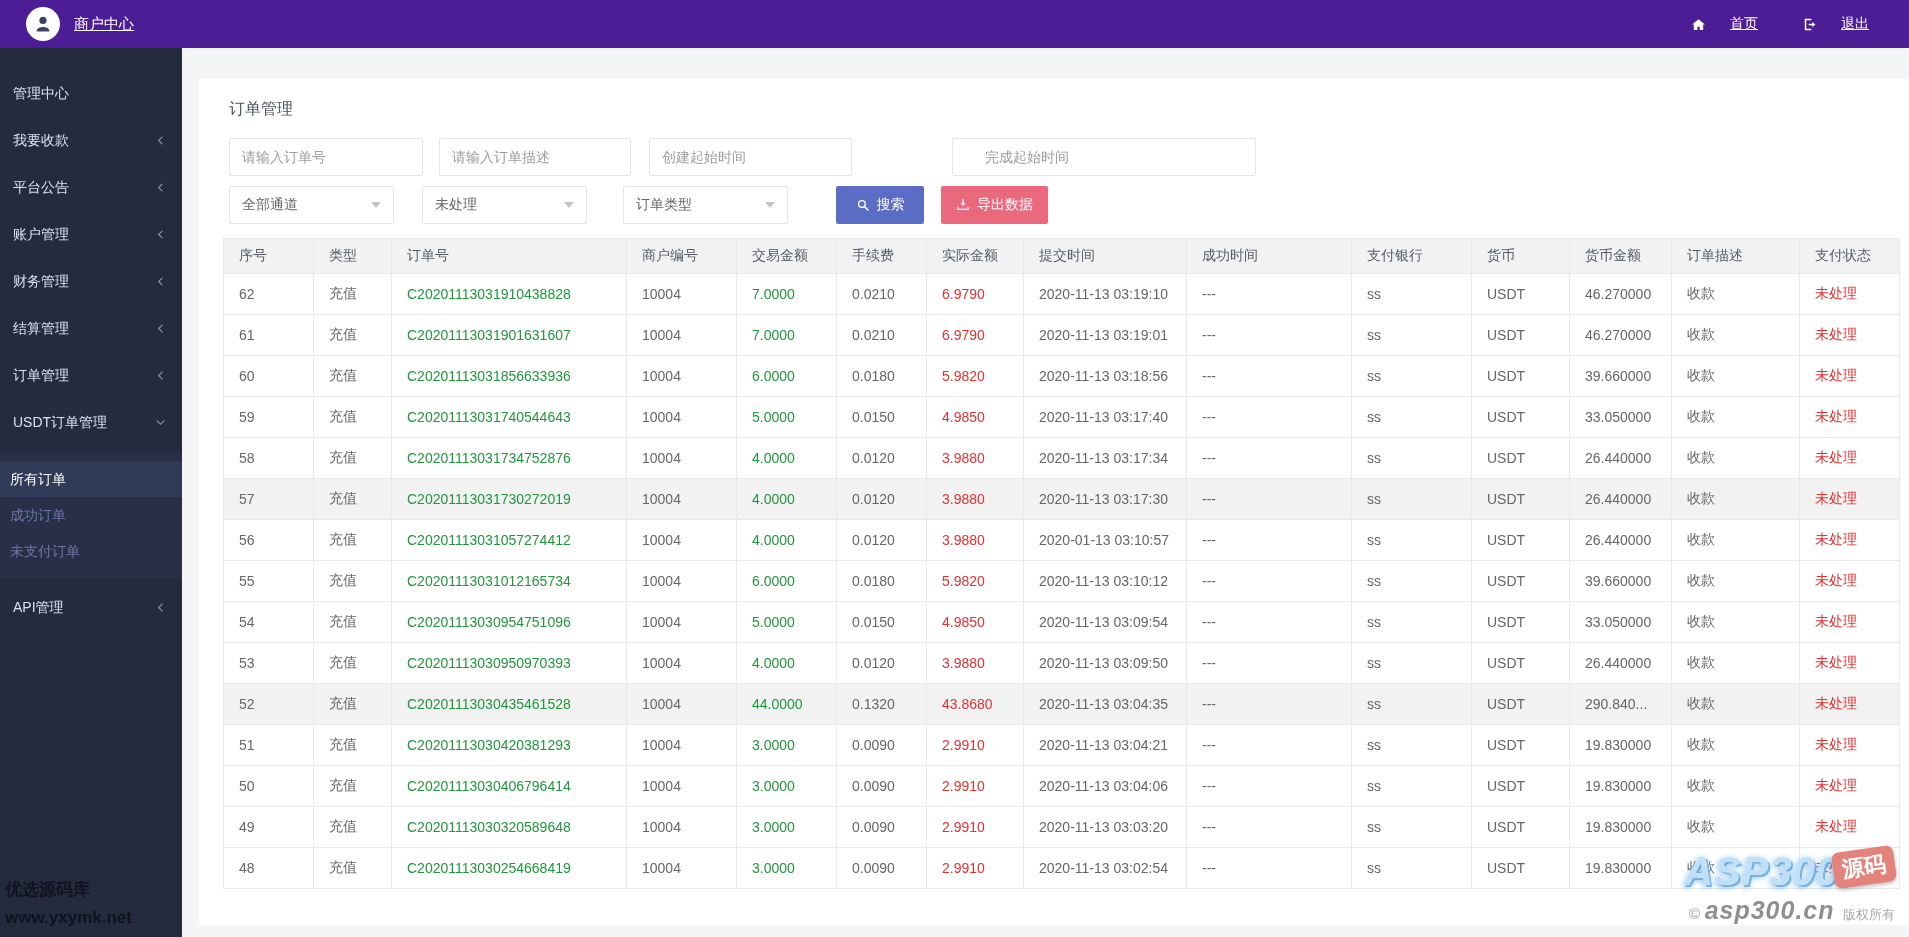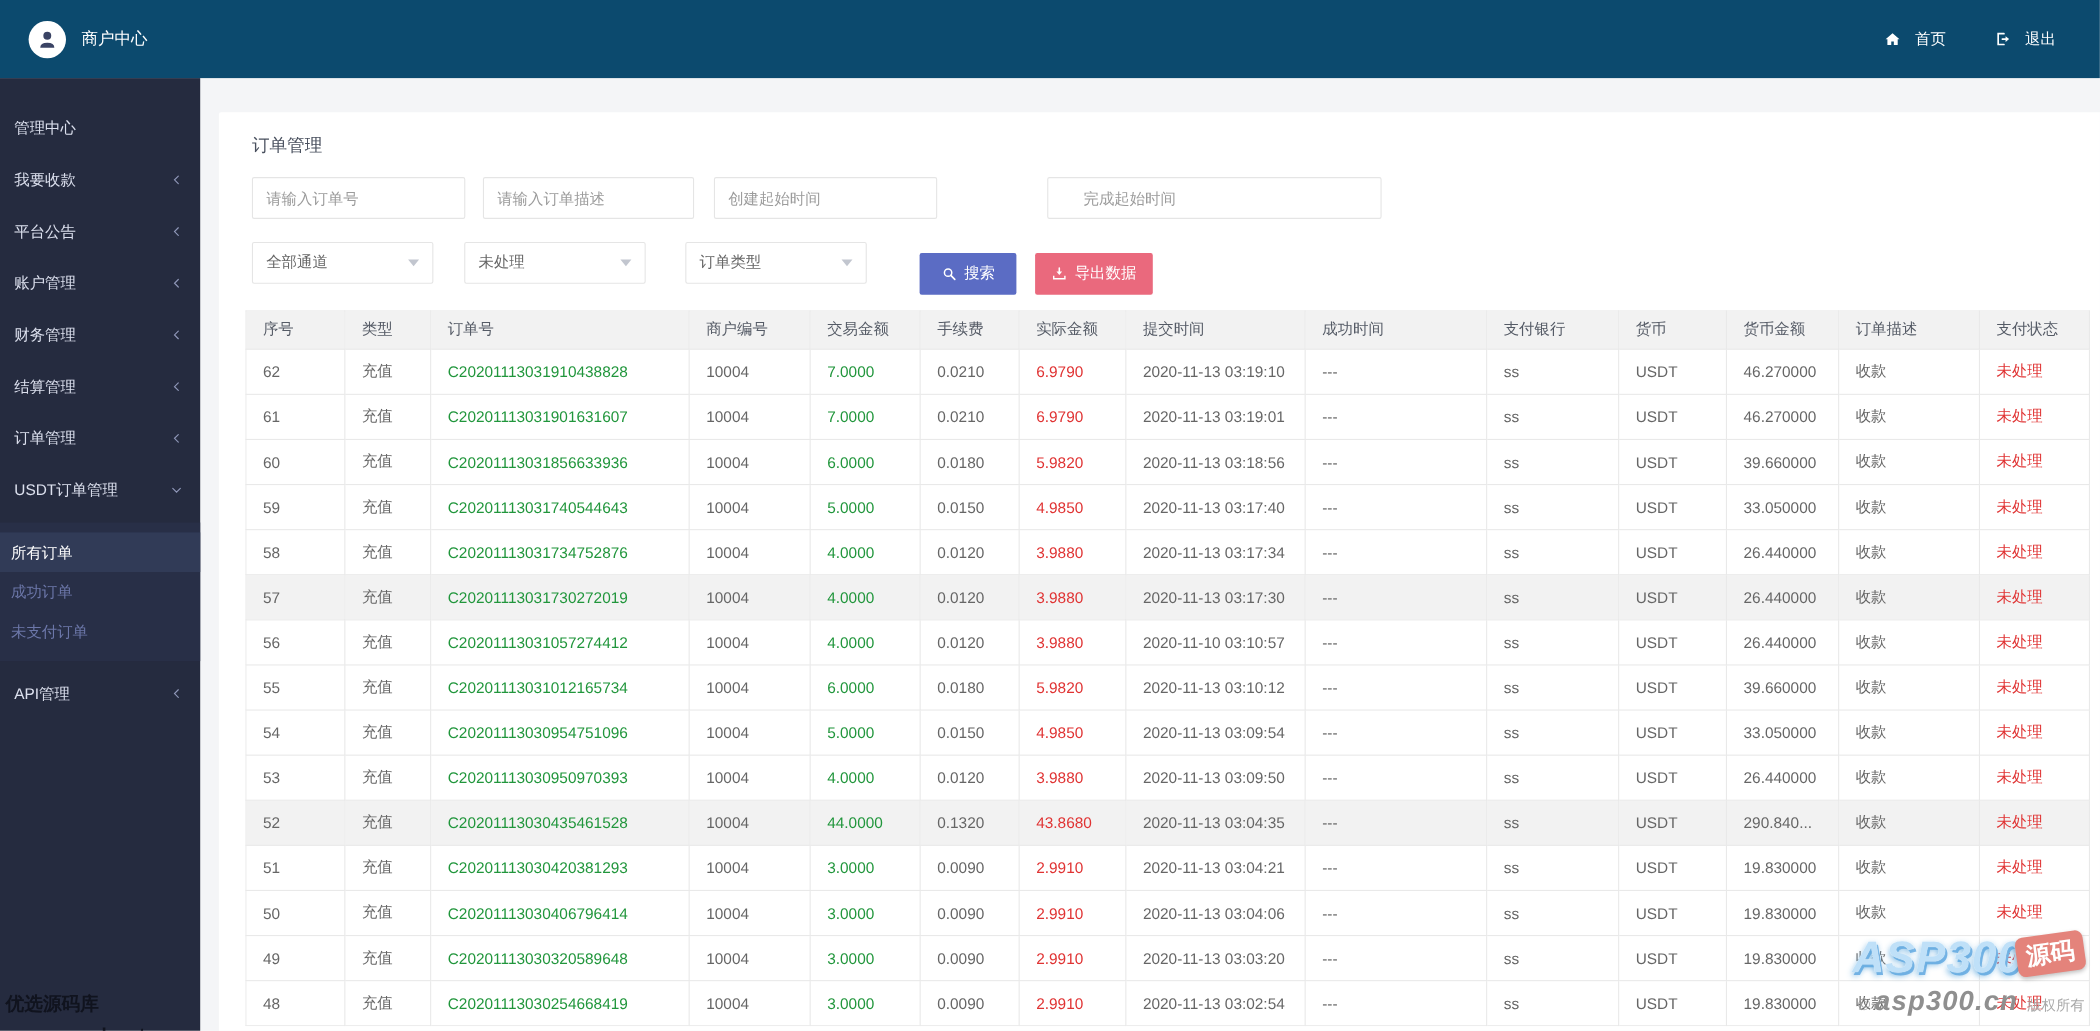--- a/index.html
+++ b/index.html
@@ -1,27 +1,27 @@
 <!DOCTYPE html>
 <html><head>
 <meta charset="utf-8">
 <style>
   * { margin:0; padding:0; box-sizing:border-box; }
   html,body { width:1909px; height:937px; overflow:hidden;
     font-family:"Liberation Sans","DejaVu Sans",sans-serif; background:#F4F5F7; }
 
   
-  .topbar { height:71px; background:#0c4a6e; display:flex; align-items:center;
-    padding:0 40px 0 26px; color:#fff; position:relative; z-index:5; }
+  .topbar { height:48px; background:#4c1d95; display:flex; align-items:center;
+    padding:0 40px 0 26px; color:#fff; position:relative; z-index:5;text-decoration:underline; }
   .brand { display:flex; align-items:center; gap:14px; font-size:15px; }
   .avatar { width:34px; height:34px; border-radius:50%; background:#fff;
     display:inline-flex; align-items:center; justify-content:center; color:#3A4364; flex:none; }
   .avatar svg { width:20px; height:20px; }
   .top-nav { margin-left:auto; display:flex; gap:44px; font-size:14px; }
-  .top-link { display:flex; align-items:center; gap:13px; color:#fff; cursor:pointer; }
+  .top-link { display:flex; align-items:center; gap:24px; color:#fff; cursor:pointer; }
   .top-link svg { width:15px; height:15px; }
 
   
   .layout { display:flex; height:934px;justify-content:center; }
 
   
   .sidebar { width:222px; background:#252B3F; position:relative; flex:none;
     padding-top:22px; }
   .side-item { height:47px; display:flex; align-items:center;
     padding:0 16px 0 23px; color:#DCE0EE; font-size:14px; cursor:pointer; }
@@ -53,21 +53,21 @@
   .w4 { width:304px; margin-left:100px;padding-left:32px; }
   .f-select { width:165px; height:38px; border:1px solid #E5E5E5; border-radius:2px;
     display:flex; align-items:center; padding:0 12px; font-size:14px; color:#666;
     cursor:pointer; background:#fff; }
   .f-select.s2 { margin-left:28px; }
   .f-select.s3 { margin-left:36px; }
   .caret { margin-left:auto; width:0; height:0; border-left:5px solid transparent;
     border-right:5px solid transparent; border-top:6px solid #C2C6CF; }
   .btn { height:38px; border:none; border-radius:2px; color:#fff; font-size:14px;
     display:inline-flex; align-items:center; justify-content:center; gap:7px;
-    cursor:pointer; font-family:inherit; padding:0 15px;margin-top:21px; }
+    cursor:pointer; font-family:inherit; padding:0 15px; }
   .btn svg { width:14px; height:14px; flex:none; }
   .btn.search { background:#5B6CC4; margin-left:48px; width:88px; }
   .btn.export { background:#EA697D; margin-left:17px; }
 
   
   .tbl-wrap { margin-top:14px; overflow:hidden; width:100%; }
   table { border-collapse:collapse; table-layout:fixed; width:1676px; }
   th,td { border:1px solid #E9E9E9; font-weight:normal; text-align:left;
     padding:0 0 0 15px; white-space:nowrap; overflow:hidden; font-size:14px; }
   th { height:35px; background:#F2F2F2; color:#555B66; }
@@ -440,21 +440,21 @@
                 <td class="r">未处理</td>
               </tr>
               <tr>
                 <td>56</td>
                 <td>充值</td>
                 <td class="g">C20201113031057274412</td>
                 <td>10004</td>
                 <td class="g">4.0000</td>
                 <td>0.0120</td>
                 <td class="r">3.9880</td>
-                <td>2020-11-10 03:10:57</td>
+                <td>2020-01-13 03:10:57</td>
                 <td>---</td>
                 <td>ss</td>
                 <td>USDT</td>
                 <td>26.440000</td>
                 <td>收款</td>
                 <td class="r">未处理</td>
               </tr>
               <tr>
                 <td>55</td>
                 <td>充值</td>

